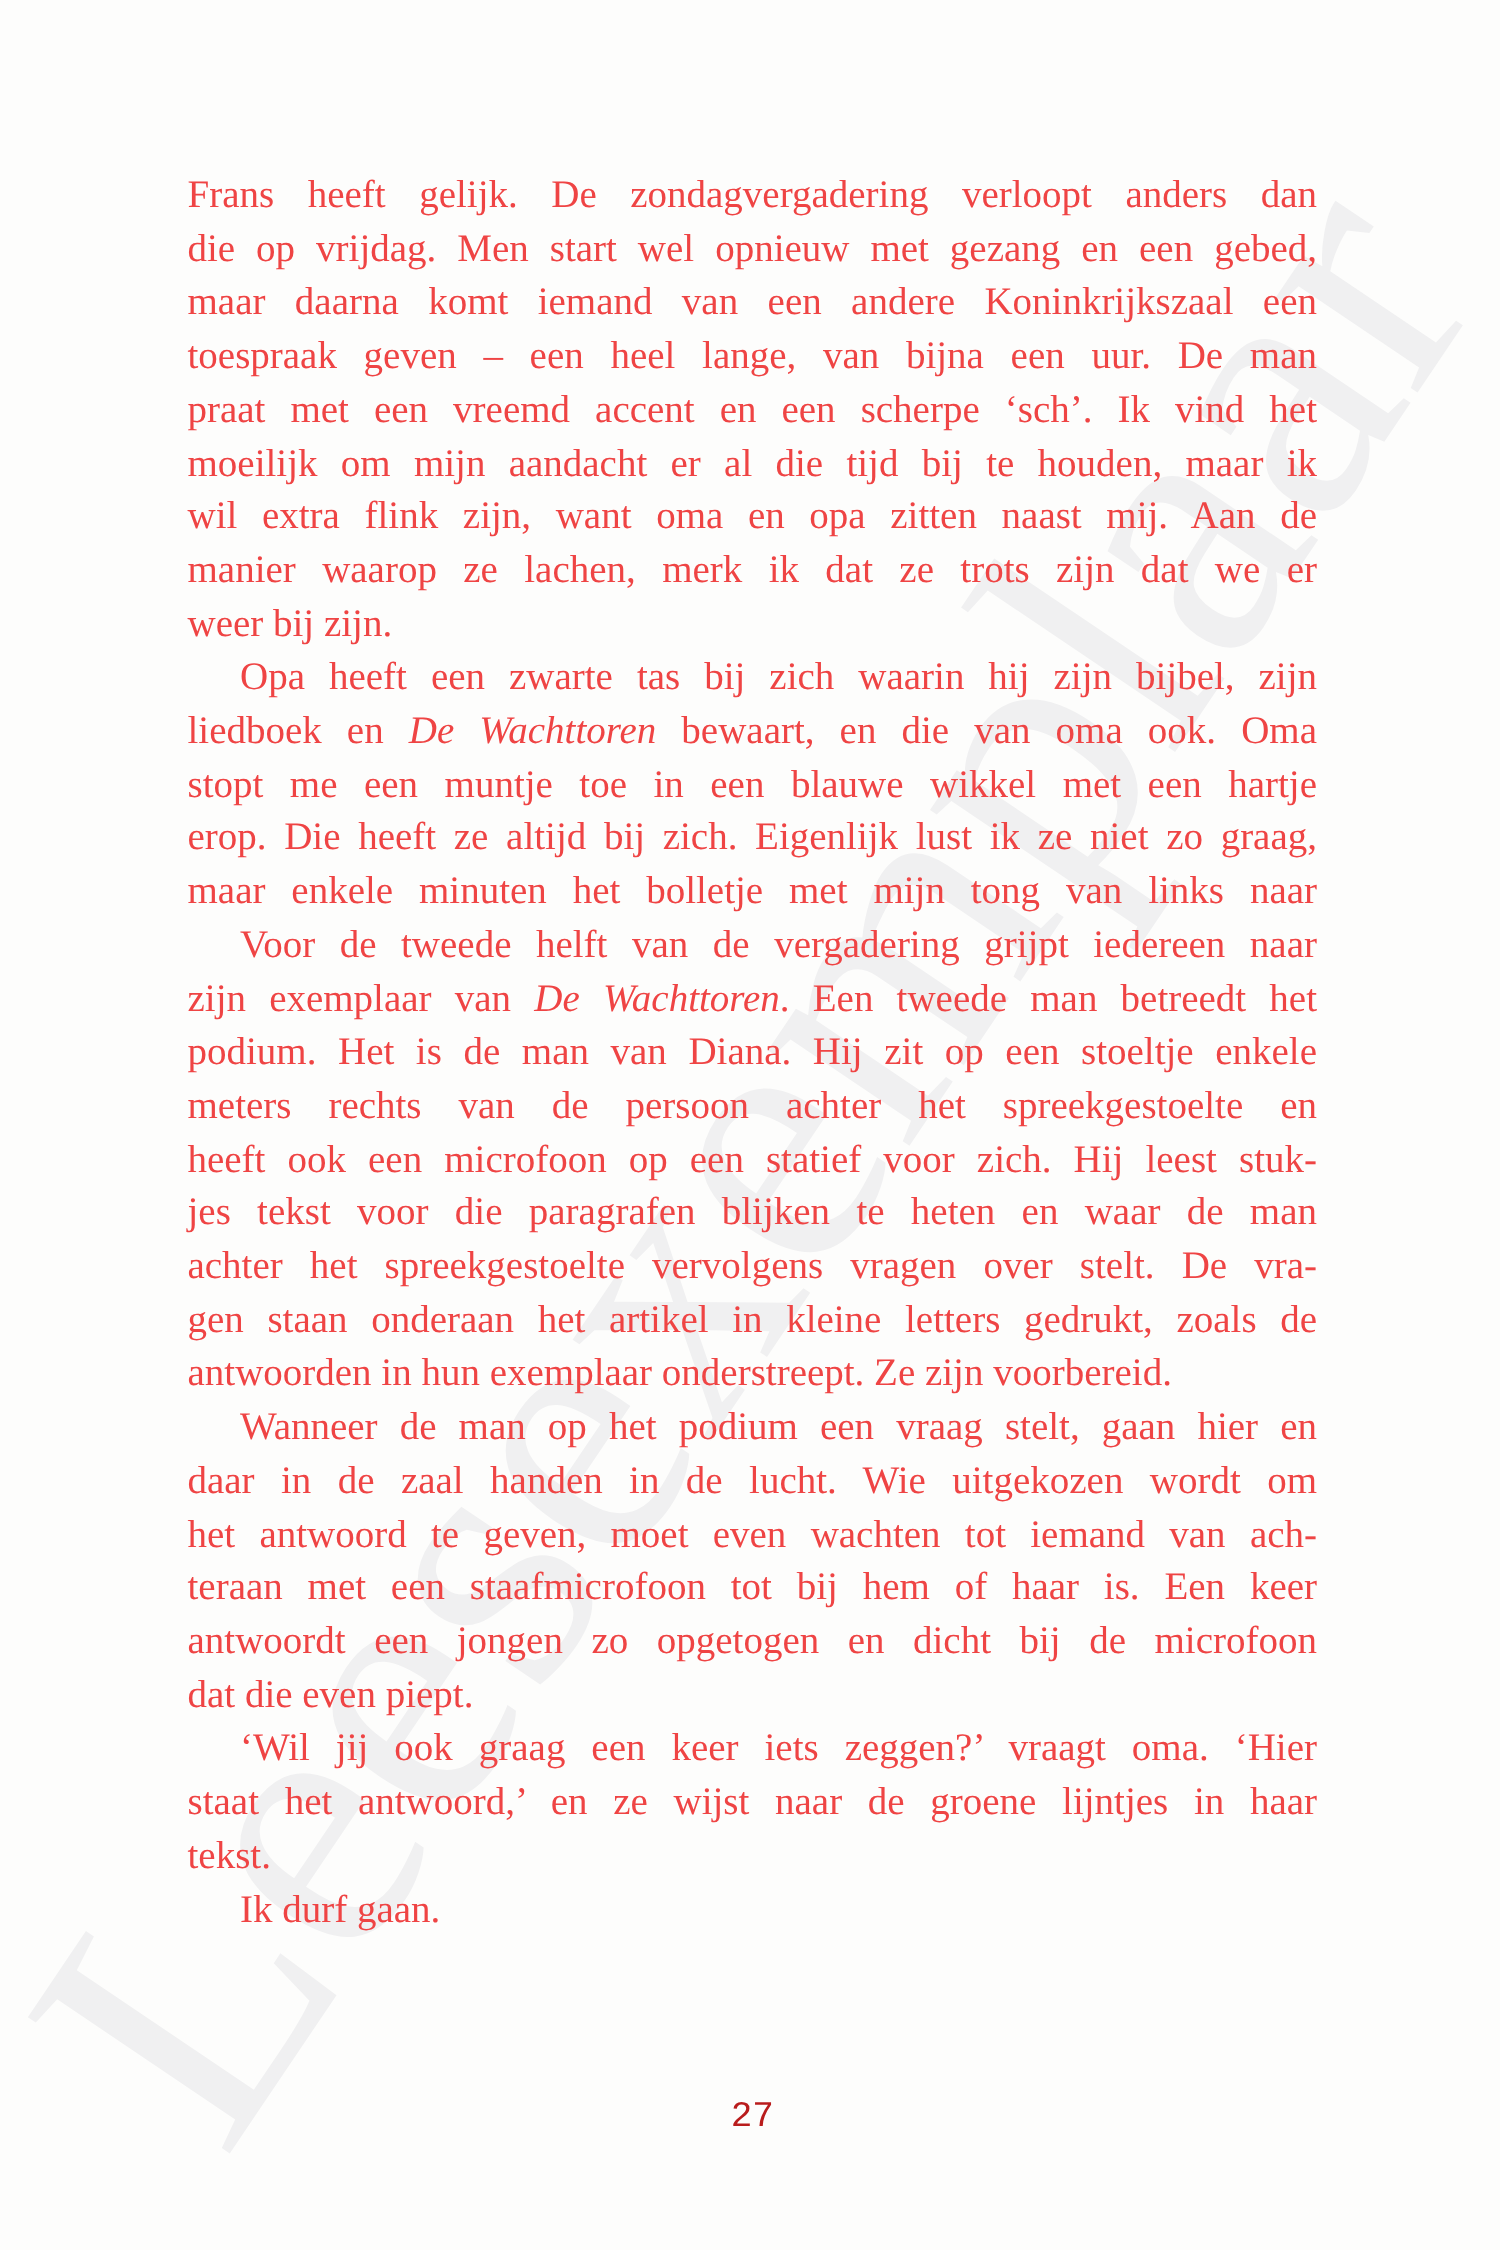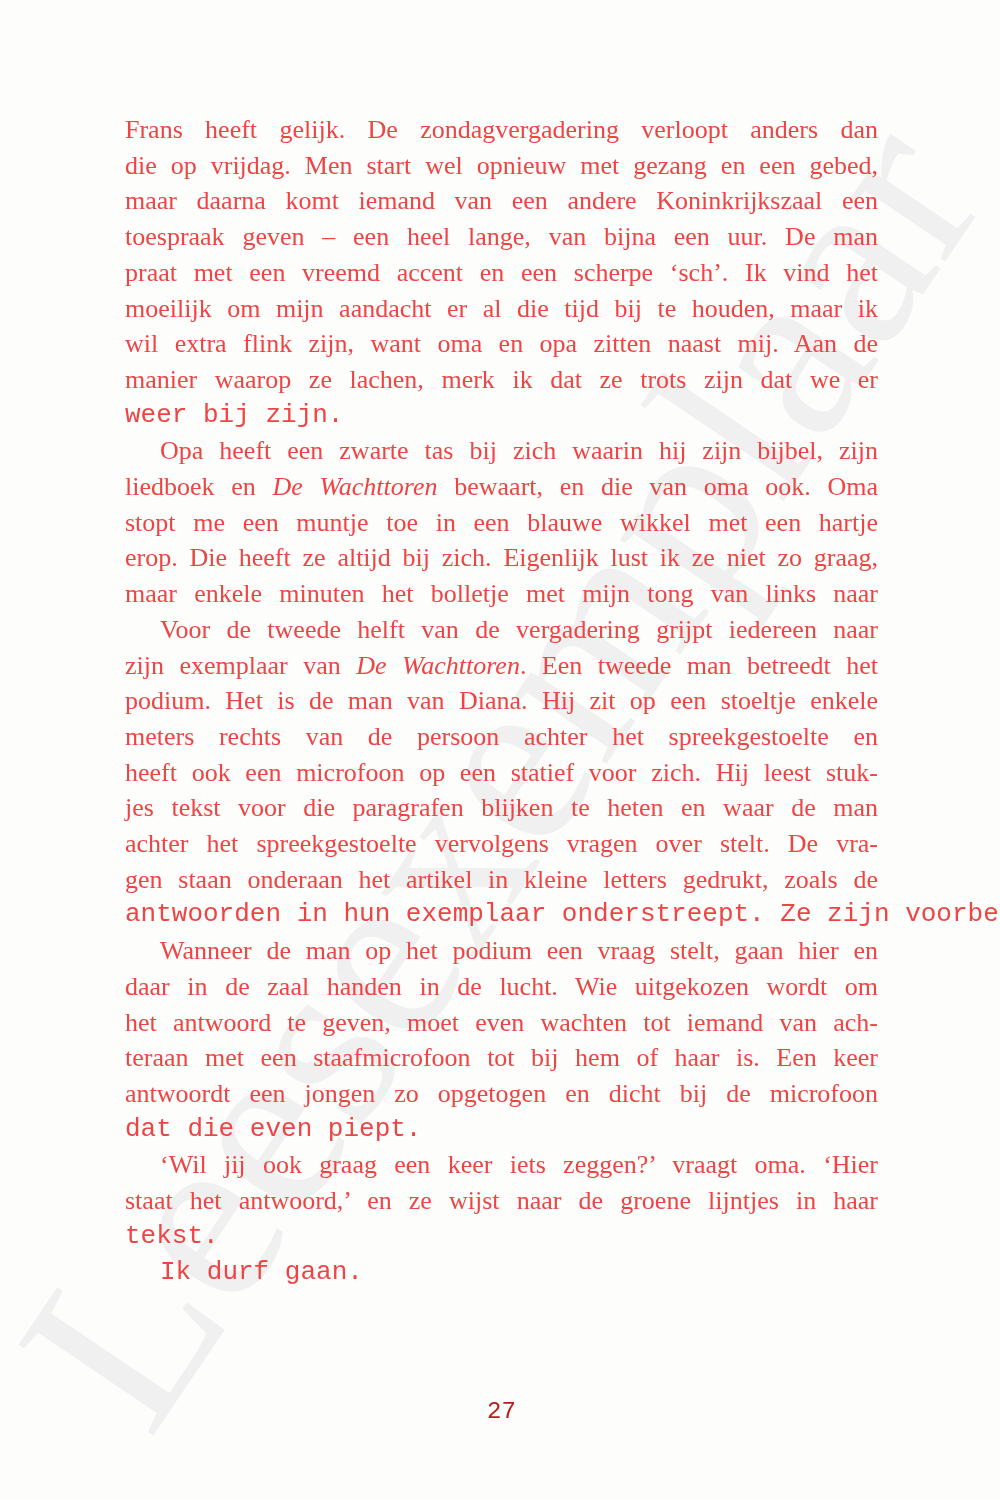--- a/index.html
+++ b/index.html
@@ -41,21 +41,20 @@
   .paragraph { margin: 0; }
   .line {
     text-align: justify;
     text-align-last: justify;
     text-justify: inter-word;
     white-space: nowrap;
   }
   .line.last {
     text-align: left;
     text-align-last: left;
-    font-family: Liberation Mono, monospace;
   }
   .line.indent { text-indent: 35px; }
   .page-number {
     position: absolute;
     left: 125px;
     top: 1398px;
     width: 753px;
     text-align: center;
     z-index: 1;
     font-family: Liberation Mono, monospace;

